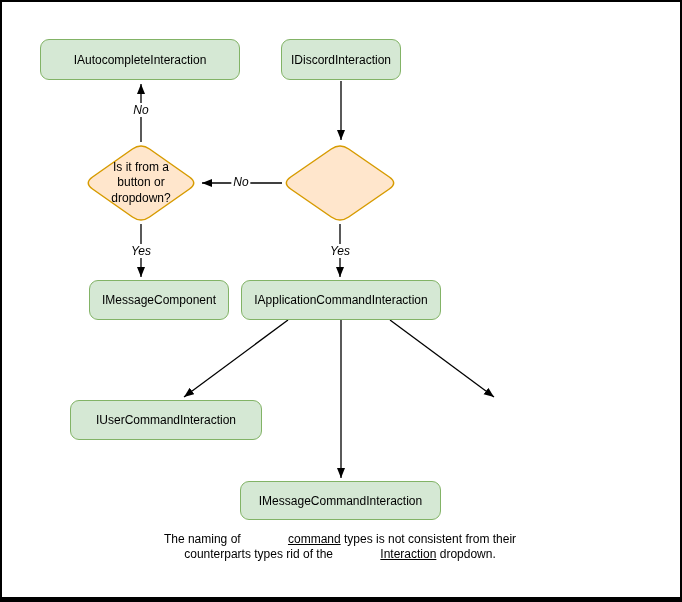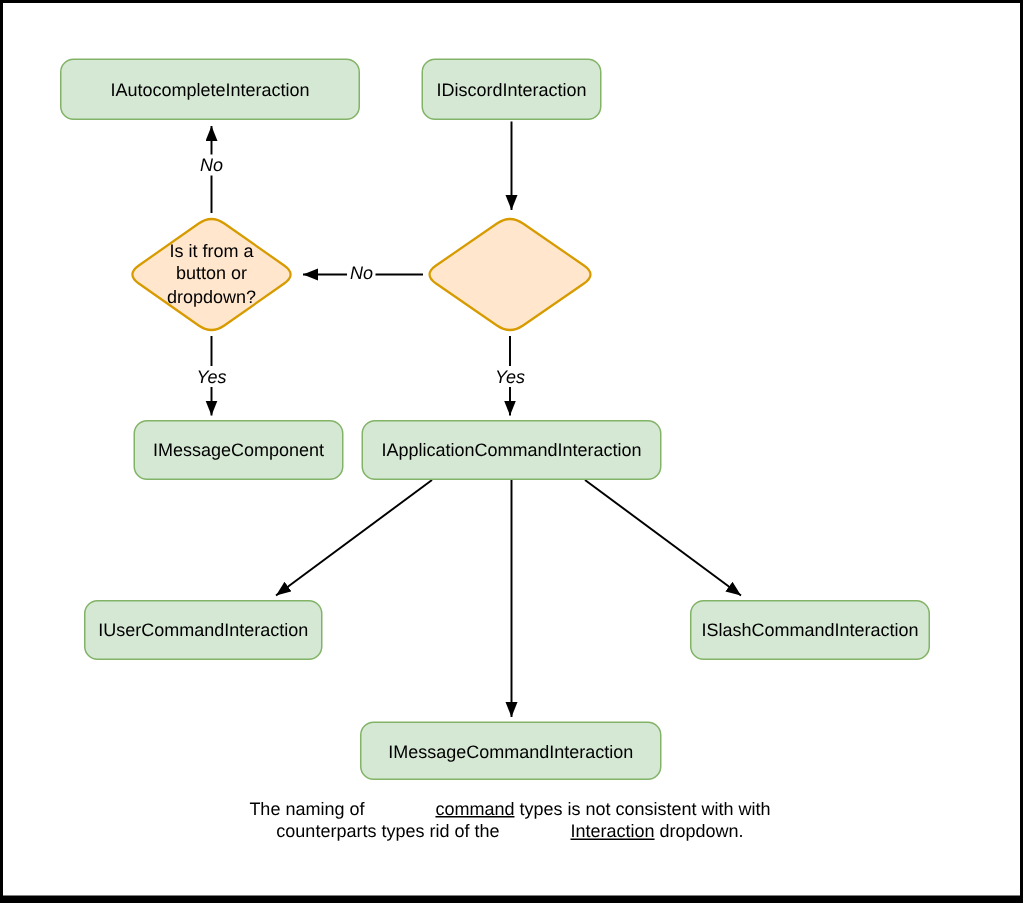--- a/index.html
+++ b/index.html
@@ -40,21 +40,21 @@
     display: flex;
     align-items: center;
     justify-content: center;
     font-size: 12px;
     z-index: 2;
   }
   .node-autocomplete      { left: 40px;  top: 39px;  width: 200px; height: 41px; }
   .node-discord           { left: 281px; top: 39px;  width: 120px; height: 41px; }
   .node-message-component { left: 71px;  top: 280px; width: 140px; height: 40px; margin-left: 18px; }
   .node-application-cmd   { left: 241px; top: 280px; width: 200px; height: 40px; }
-  .node-user-cmd          { left: 56px;  top: 400px; width: 159px; height: 40px; }
+  .node-user-cmd          { left: 70px;  top: 400px; width: 192px; height: 40px; }
   .node-slash-cmd         { left: 460px; top: 400px; width: 160px; height: 40px; }
   .node-message-cmd       { left: 240px; top: 481px; width: 201px; height: 39px; }
   .decision-label {
     position: absolute;
     width: 120px;
     height: 70px;
     display: flex;
     align-items: center;
     justify-content: center;
     text-align: center;
@@ -114,32 +114,31 @@
 
     <path d="M 132.45 149 Q 141 143 149.55 149 L 189.45 177 Q 198 183 189.45 189 L 149.55 217 Q 141 223 132.45 217 L 92.55 189 Q 84 183 92.55 177 Z" fill="#ffe6cc" stroke="#d79b00" stroke-width="1.5"></path>
     <path d="M 331.3 149 Q 340 143 348.7 149 L 389.3 177 Q 398 183 389.3 189 L 348.7 217 Q 340 223 331.3 217 L 290.7 189 Q 282 183 290.7 177 Z" fill="#ffe6cc" stroke="#d79b00" stroke-width="1.5"></path>
   </svg>
 
   <div class="node node-autocomplete">IAutocompleteInteraction</div>
   <div class="node node-discord">IDiscordInteraction</div>
   <div class="node node-message-component">IMessageComponent</div>
   <div class="node node-application-cmd">IApplicationCommandInteraction</div>
   <div class="node node-user-cmd">IUserCommandInteraction</div>
-  <div class="node node-slash-cmd">ISlashCommandInteraction</div>
   <div class="node node-message-cmd">IMessageCommandInteraction</div>
 
   <div class="decision-label decision-label-left">Is it from a
 button or
 dropdown?</div>
 
   <div class="edge-label edge-label-no-up">No</div>
   <div class="edge-label edge-label-no-across">No</div>
   <div class="edge-label edge-label-yes-left">Yes</div>
   <div class="edge-label edge-label-yes-right">Yes</div>
 
   <div class="note">
-    <div><span>The naming of </span><span class="u">command</span><span> types is not consistent with with</span></div>
+    <div><span>The naming of </span><span class="u">command</span><span> types is not consistent from their</span></div>
     <div><span>counterparts types rid of the </span><span class="u">Interaction</span><span> dropdown.</span></div>
   </div>
 
   <div class="frame"></div>
   <div class="bottom-bar"></div>
 </div>
 
 </body></html>

